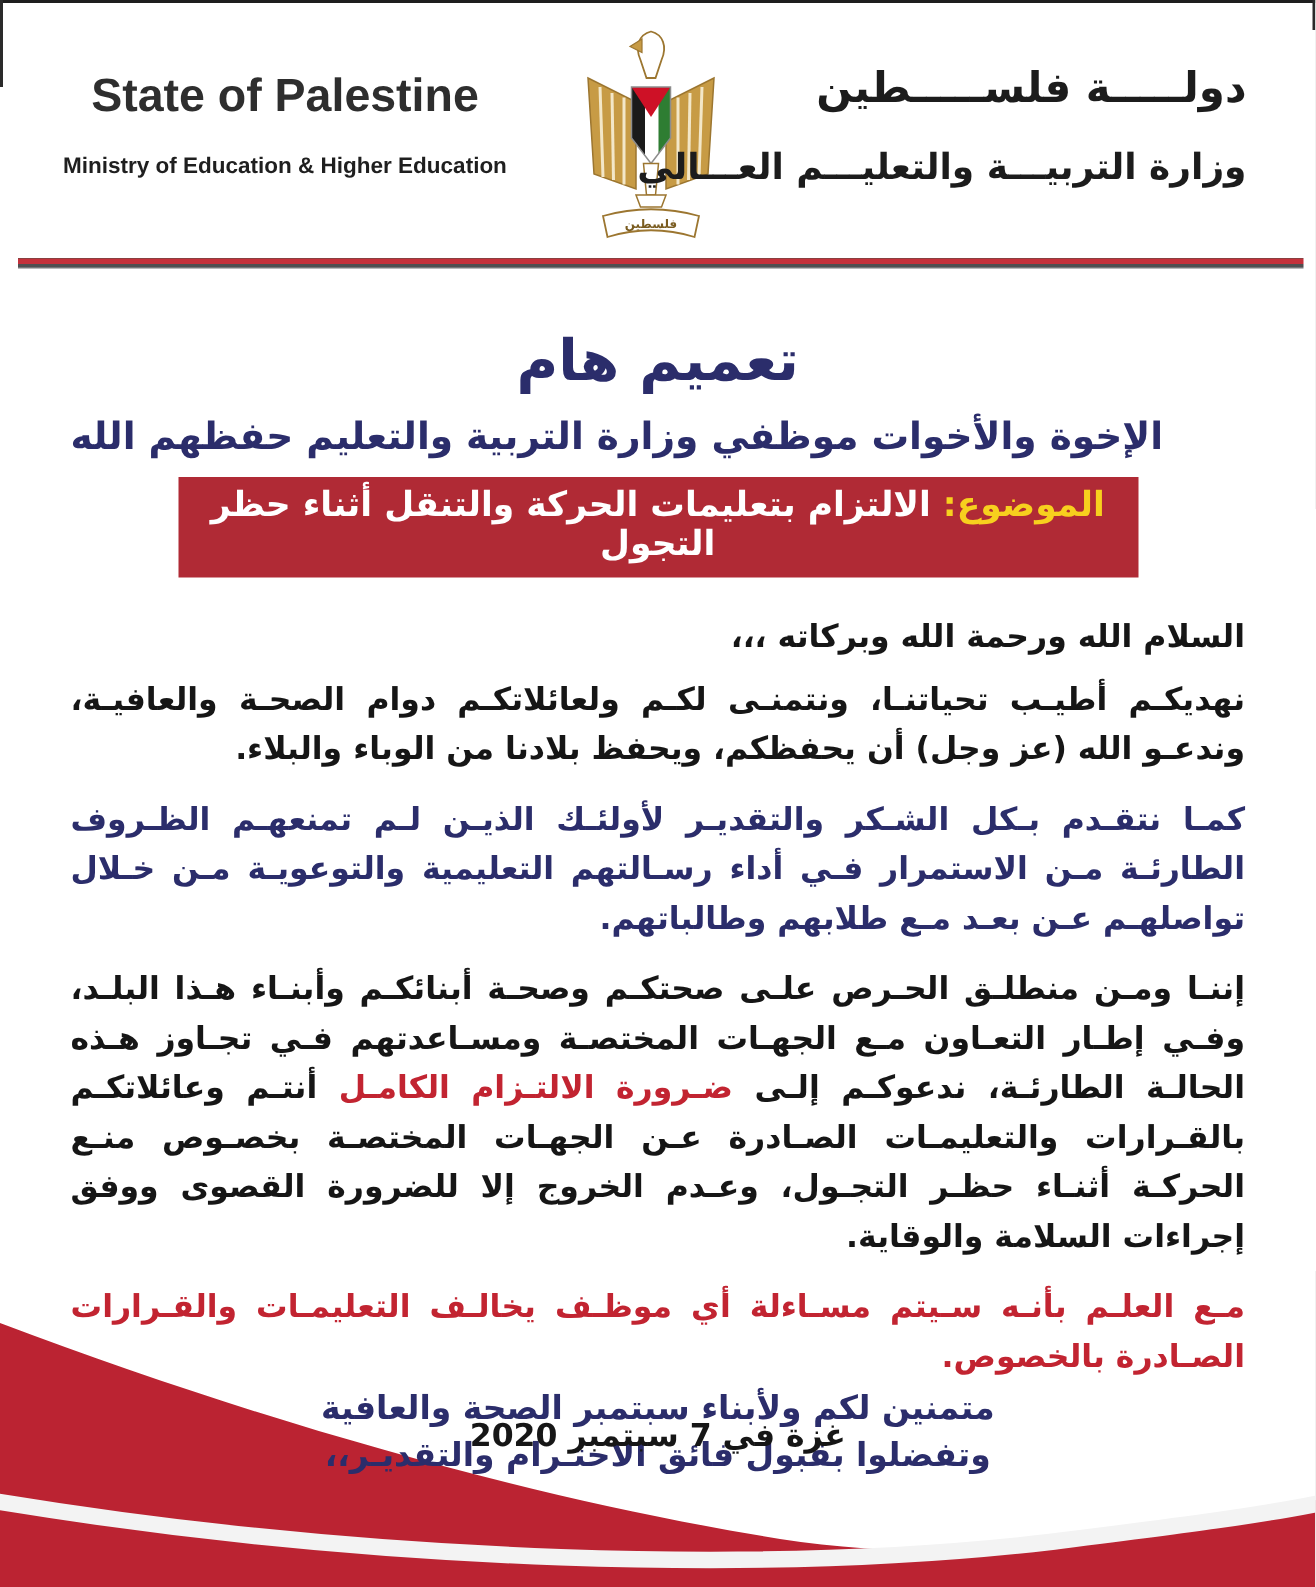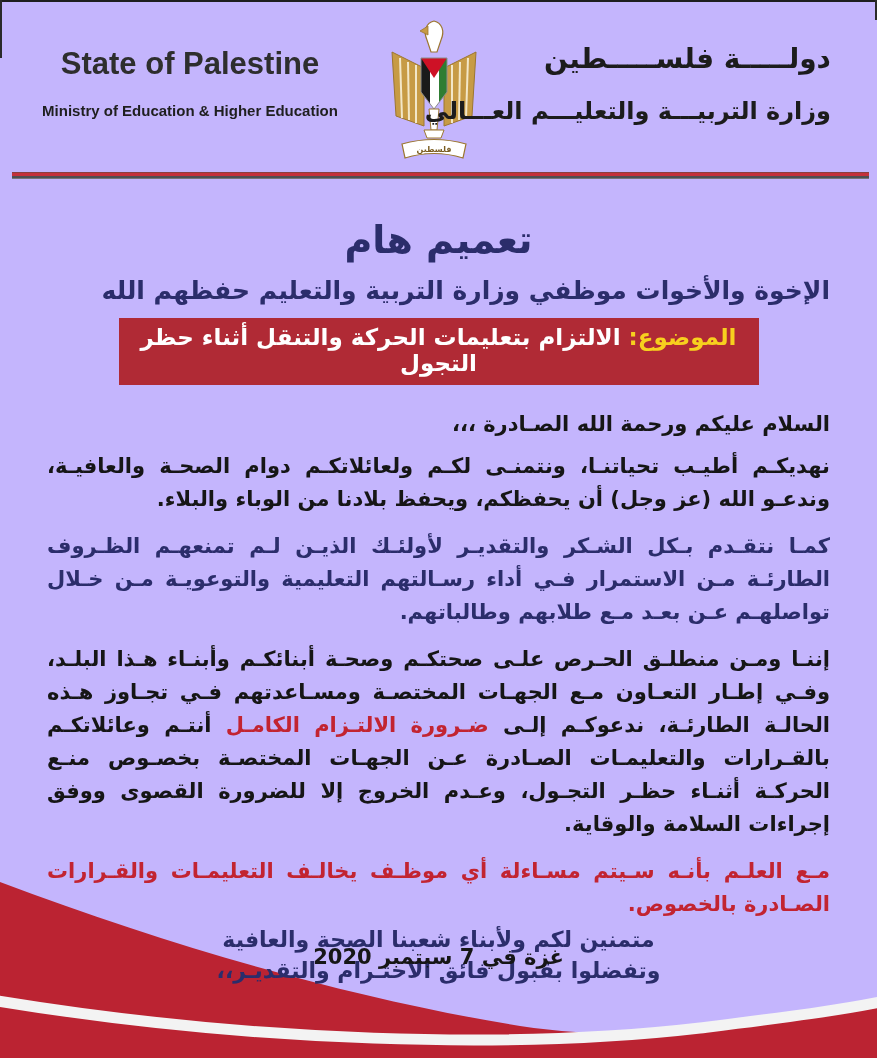--- a/index.html
+++ b/index.html
@@ -1,19 +1,19 @@
 <!DOCTYPE html>
 <html lang="en"><head>
 <meta charset="utf-8">
 <style>
   * { margin:0; padding:0; box-sizing:border-box; }
   html,body { background:#e8e8e8; }
   .page {
     position:relative; width:877px; height:1058px; margin:0 auto;
-    background:#c4b5fd; overflow:hidden;
+    background:#ffffff; overflow:hidden;
     font-family:"DejaVu Sans", sans-serif;
   }
   
   .scan-top { position:absolute; top:0; left:0; right:0; height:2px; background:#1e1e1e; }
   .scan-left { position:absolute; top:0; left:0; width:2px; height:58px; background:#2a2a2a; }
   .scan-right { position:absolute; top:0; right:0; width:2px; height:20px; background:#2a2a2a; }
 
   
   .hdr-left { position:absolute; left:36px; top:46px; width:308px; text-align:center; }
   .hdr-title { font-size:31px; font-weight:600; color:#2e2e2e; font-family:"Liberation Sans", sans-serif; }
@@ -24,21 +24,21 @@
   .hdr-ar2 { font-size:24px; font-weight:bold; margin-top:22px;margin-left:26px; }
 
   .separator {
     position:absolute; top:172px; left:12px; right:8px; height:7px;
     background:linear-gradient(to bottom, #8a4040 0 1px, #c4313b 1px 4px, #4f4f51 4px 6px, #757577 6px 7px);
   }
 
   
   .content { position:absolute; top:183px; left:0; right:0; padding:13px 47px; z-index:2; }
   .doc-title { margin-top:22px; text-align:center; color:#2b2d6b; font-size:38px; font-weight:bold; }
-  .address { margin-top:14px; text-align:right; color:#2b2d6b; font-size:25px; font-weight:bold; direction:rtl; }
+  .address { margin-top:14px; text-align:left; color:#2b2d6b; font-size:25px; font-weight:bold; direction:rtl; }
   .subject-bar {
     margin:13px auto 0; width:640px; background:#b02a35; color:#ffffff;
     text-align:center; font-size:23px; font-weight:bold; padding:6px 12px 9px; direction:rtl;
   }
   .subject-label { color:#f7d01e;text-align:right; }
   .greeting { margin-top:27px; direction:rtl; text-align:right; font-size:21px; font-weight:bold; color:#161616; }
   .para { margin-top:14px; direction:rtl; text-align:justify; text-align-last:right;
           font-size:21px; font-weight:bold; line-height:33px; color:#161616; }
   .para.navy { color:#2b2d6b; }
   .para.red  { color:#c22431; }
@@ -117,31 +117,31 @@
   <div class="separator"></div>
 
   <div class="content">
     <div class="doc-title" lang="ar">تعميم هام</div>
     <div class="address" lang="ar">الإخوة والأخوات موظفي وزارة التربية والتعليم حفظهم الله</div>
 
     <div class="subject-bar" lang="ar">
       <span class="subject-label">الموضوع:</span><span> الالتزام بتعليمات الحركة والتنقل أثناء حظر التجول</span>
     </div>
 
-    <div class="greeting" lang="ar">السلام عليكم ورحمة الله الصـادرة ،،،</div>
+    <div class="greeting" lang="ar">السلام الله ورحمة الله وبركاته ،،،</div>
 
     <div class="para" lang="ar">نهديكـم أطيـب تحياتنـا، ونتمنـى لكـم ولعائلاتكـم دوام الصحـة والعافيـة، وندعـو الله (عز وجل) أن يحفظكم، ويحفظ بلادنا من الوباء والبلاء.</div>
 
     <div class="para navy" lang="ar">كمـا نتقـدم بـكل الشـكر والتقديـر لأولئـك الذيـن لـم تمنعهـم الظـروف الطارئـة مـن الاستمرار فـي أداء رسـالتهم التعليمية والتوعويـة مـن خـلال تواصلهـم عـن بعـد مـع طلابهم وطالباتهم.</div>
 
     <div class="para" lang="ar"><span>إننـا ومـن منطلـق الحـرص علـى صحتكـم وصحـة أبنائكـم وأبنـاء هـذا البلـد، وفـي إطـار التعـاون مـع الجهـات المختصـة ومسـاعدتهم فـي تجـاوز هـذه الحالـة الطارئـة، ندعوكـم إلـى </span><span class="hl-red">ضـرورة الالتـزام الكامـل</span><span> أنتـم وعائلاتكـم بالقـرارات والتعليمـات الصـادرة عـن الجهـات المختصـة بخصـوص منـع الحركـة أثنـاء حظـر التجـول، وعـدم الخروج إلا للضرورة القصوى ووفق إجراءات السلامة والوقاية.</span></div>
 
     <div class="para red" lang="ar">مـع العلـم بأنـه سـيتم مسـاءلة أي موظـف يخالـف التعليمـات والقـرارات الصـادرة بالخصوص.</div>
 
-    <div class="closing" lang="ar">متمنين لكم ولأبناء شعبنا الصحة والعافية</div>
+    <div class="closing" lang="ar">متمنين لكم ولأبناء سبتمبر الصحة والعافية</div>
     <div class="closing" lang="ar">وتفضلوا بقبول فائق الاحتـرام والتقديـر،،</div>
   </div>
 
   <div class="signature">
     <div class="sig-date" lang="ar">غزة في 7 سبتمبر 2020</div>
   </div>
 
   <svg class="swoosh" viewBox="0 0 877 200" preserveAspectRatio="none">
     <path d="M0,24 C180,92 360,142 520,168 C645,187 780,170 877,142 L877,200 L0,200 Z" fill="#bb2332"></path>
     <path d="M-20,140 C250,186 520,191 700,170 C780,160 845,152 890,142" fill="none" stroke="#f3f3f3" stroke-width="11" stroke-linecap="round"></path>

